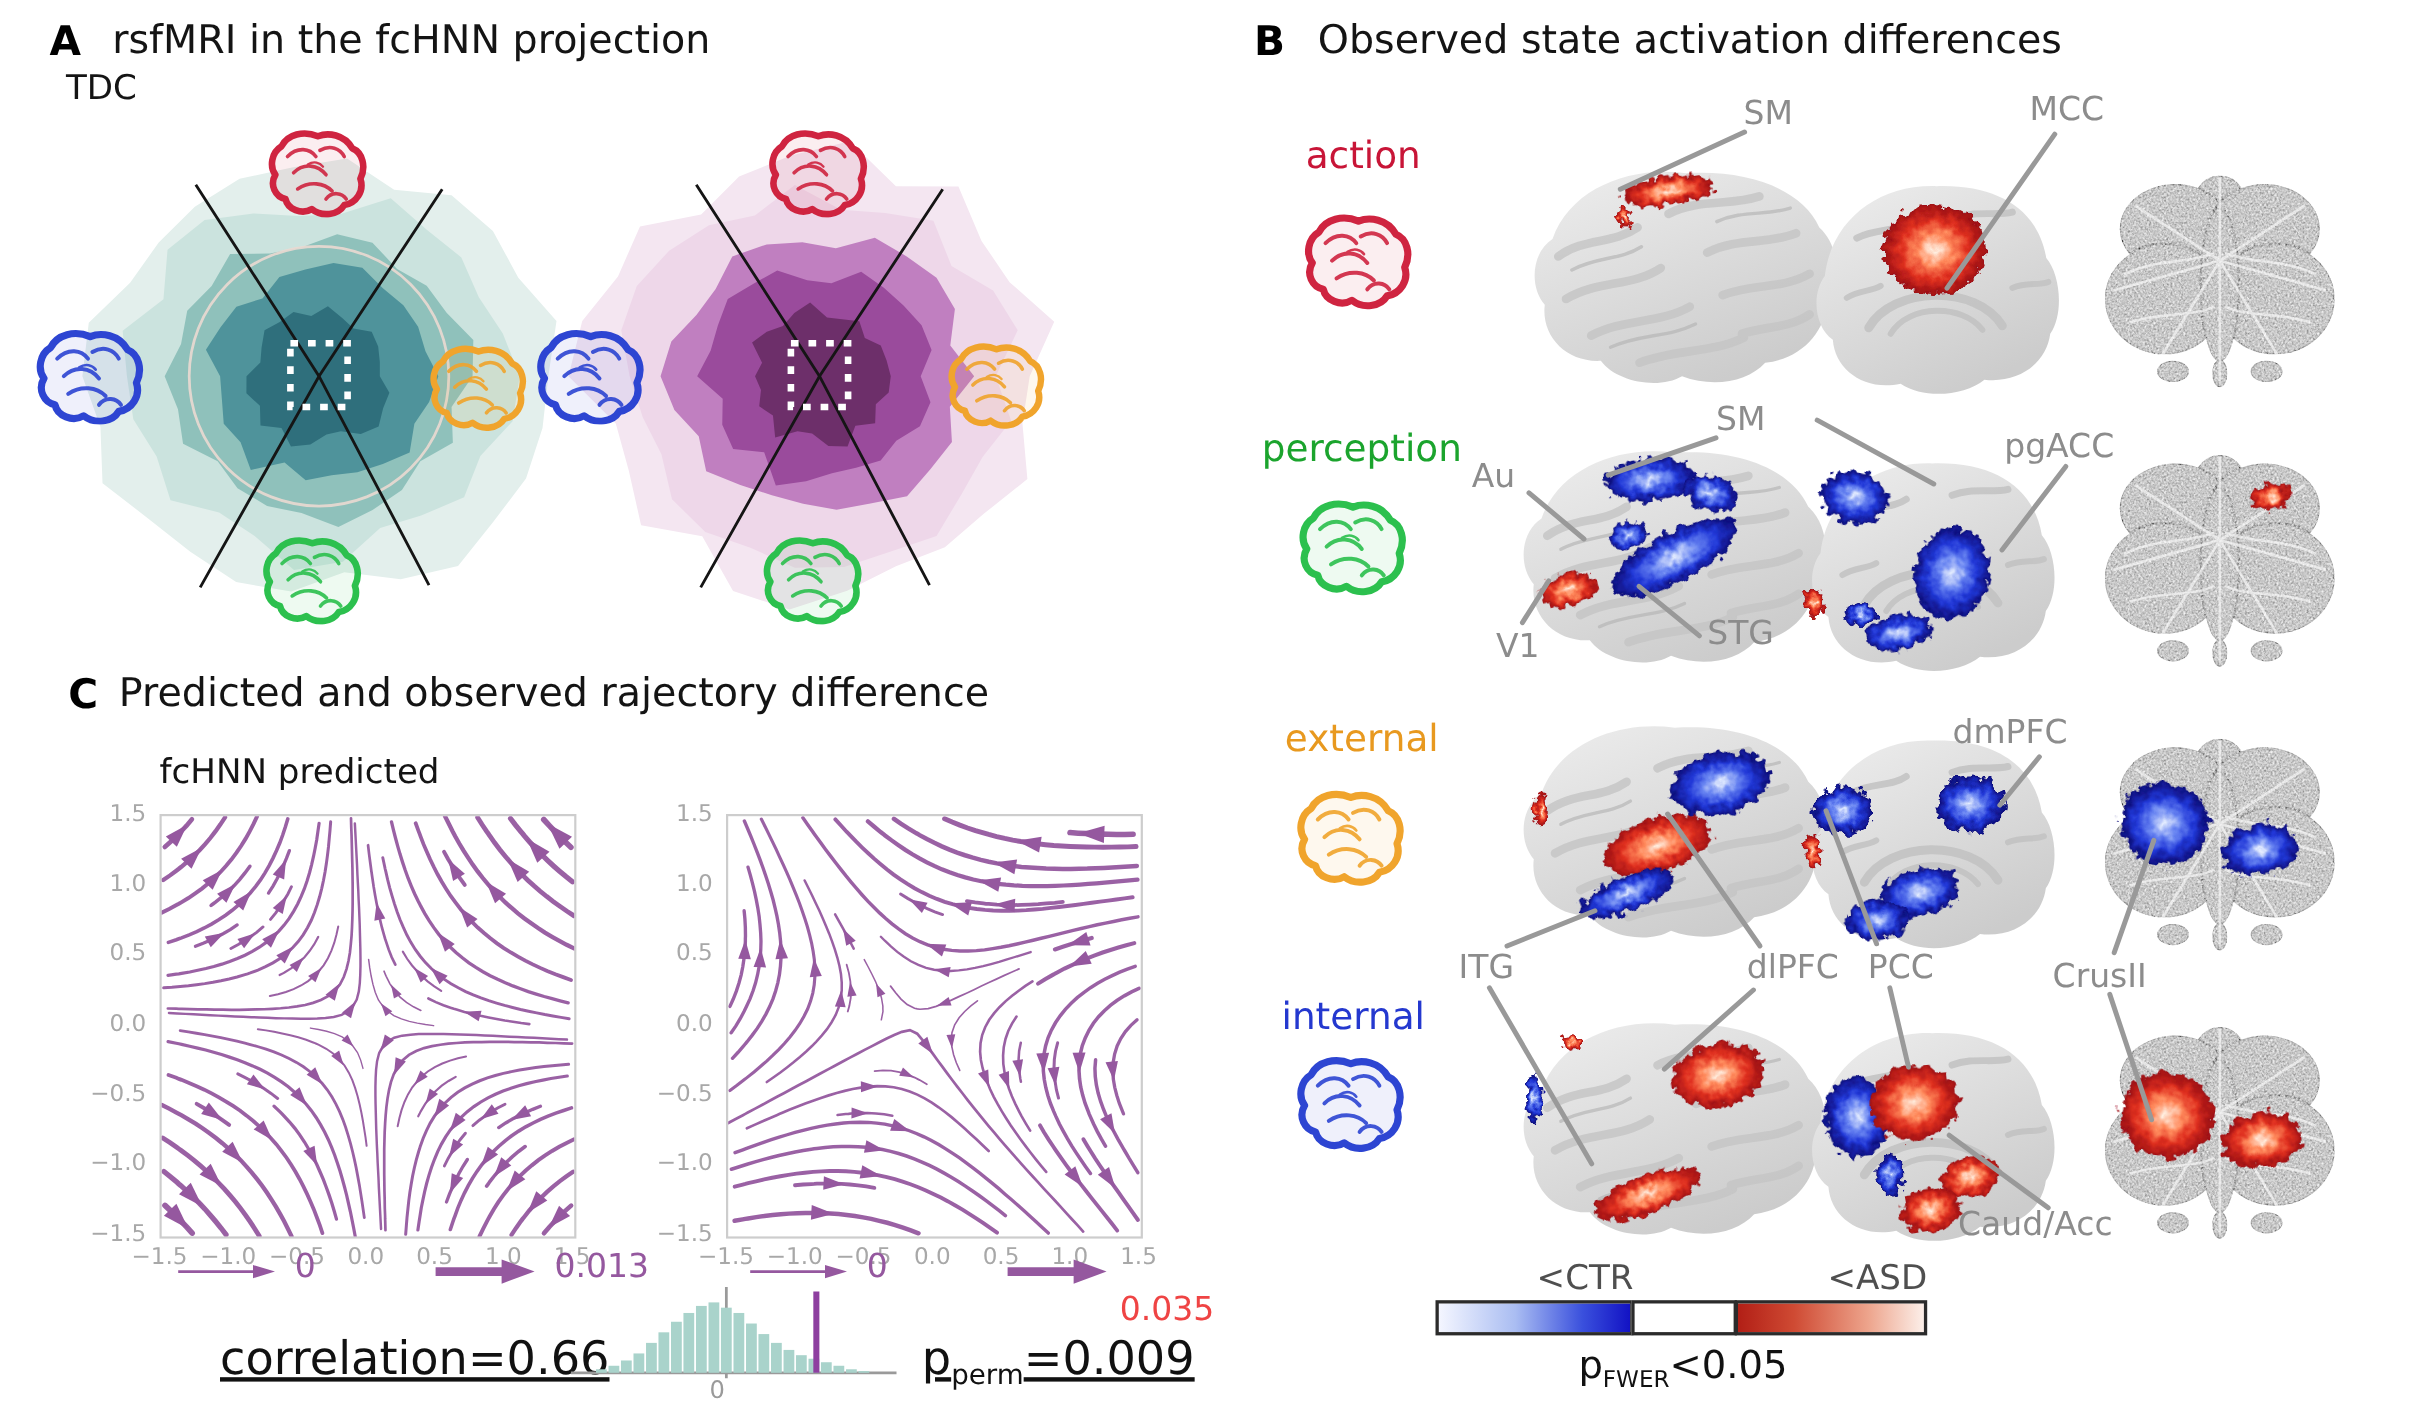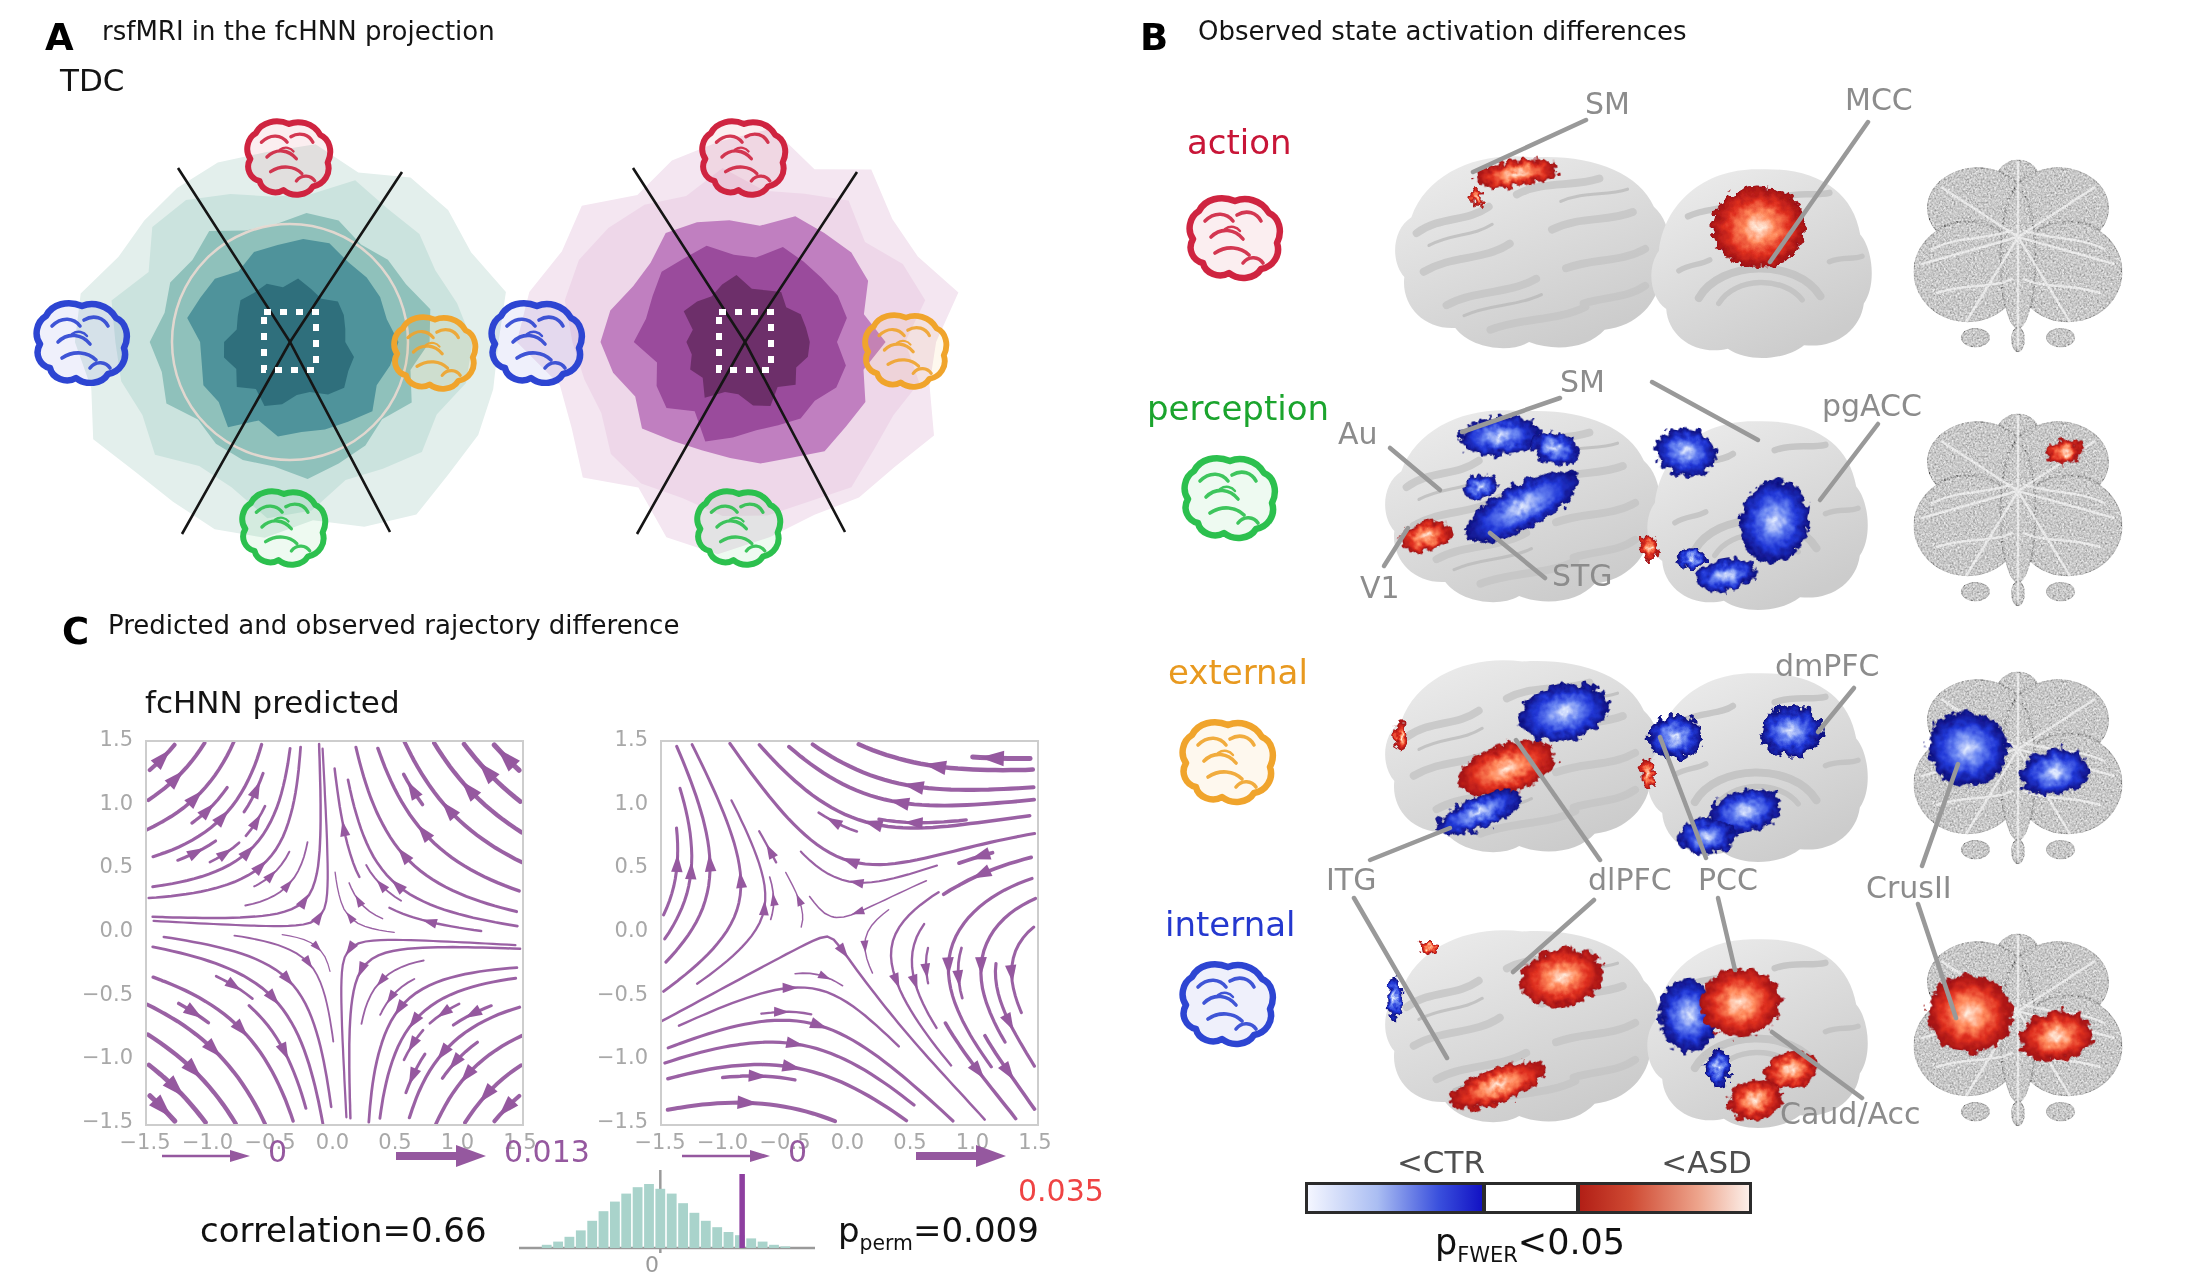--- a/index.html
+++ b/index.html
@@ -1,29 +1,29 @@
 <!DOCTYPE html>
 <html><head>
 <meta charset="utf-8">
 <style>
   html,body{margin:0;padding:0;background:#fff;}
   #fig{position:relative;width:2190px;height:1284px;background:#fff;overflow:hidden;
        font-family:"DejaVu Sans","Liberation Sans",sans-serif;color:#111;}
   .abs{position:absolute;}
   .ptag{font-weight:bold;font-size:37px;color:#000;}
-  .ptitle{font-size:26px;color:#141414;white-space:nowrap;}
+  .ptitle{font-size:36px;color:#141414;white-space:nowrap;}
   .subhead{font-size:31px;color:#141414;}
   .state{font-size:34px;white-space:nowrap;}
   .rlabel{font-size:30px;color:#8c8c8c;white-space:nowrap;}
   .tick{position:absolute;font-size:21px;color:#a8a8a8;}
   .ytick{width:52px;text-align:right;}
   .xtick{width:56px;text-align:center;}
   .plotframe{border:2px solid #cdcdcd;background:#fff;}
   .arrlab{font-size:30px;white-space:nowrap;}
-  .stat{font-size:34px;color:#111;white-space:nowrap;}
+  .stat{font-size:42px;color:#111;white-space:nowrap;text-decoration:underline;}
   .cb-seg{position:absolute;top:1182px;height:32px;border:3px solid #2b2b2b;box-sizing:border-box;}
   .cb-lab{position:absolute;top:1144px;font-size:31px;color:#4f4f4f;text-align:right;}
   sub{font-size:0.6em;}
   .glyph{display:block;}
   .imgbox{position:absolute;}
 </style>
 </head>
 <body>
 
 <div id="fig">

